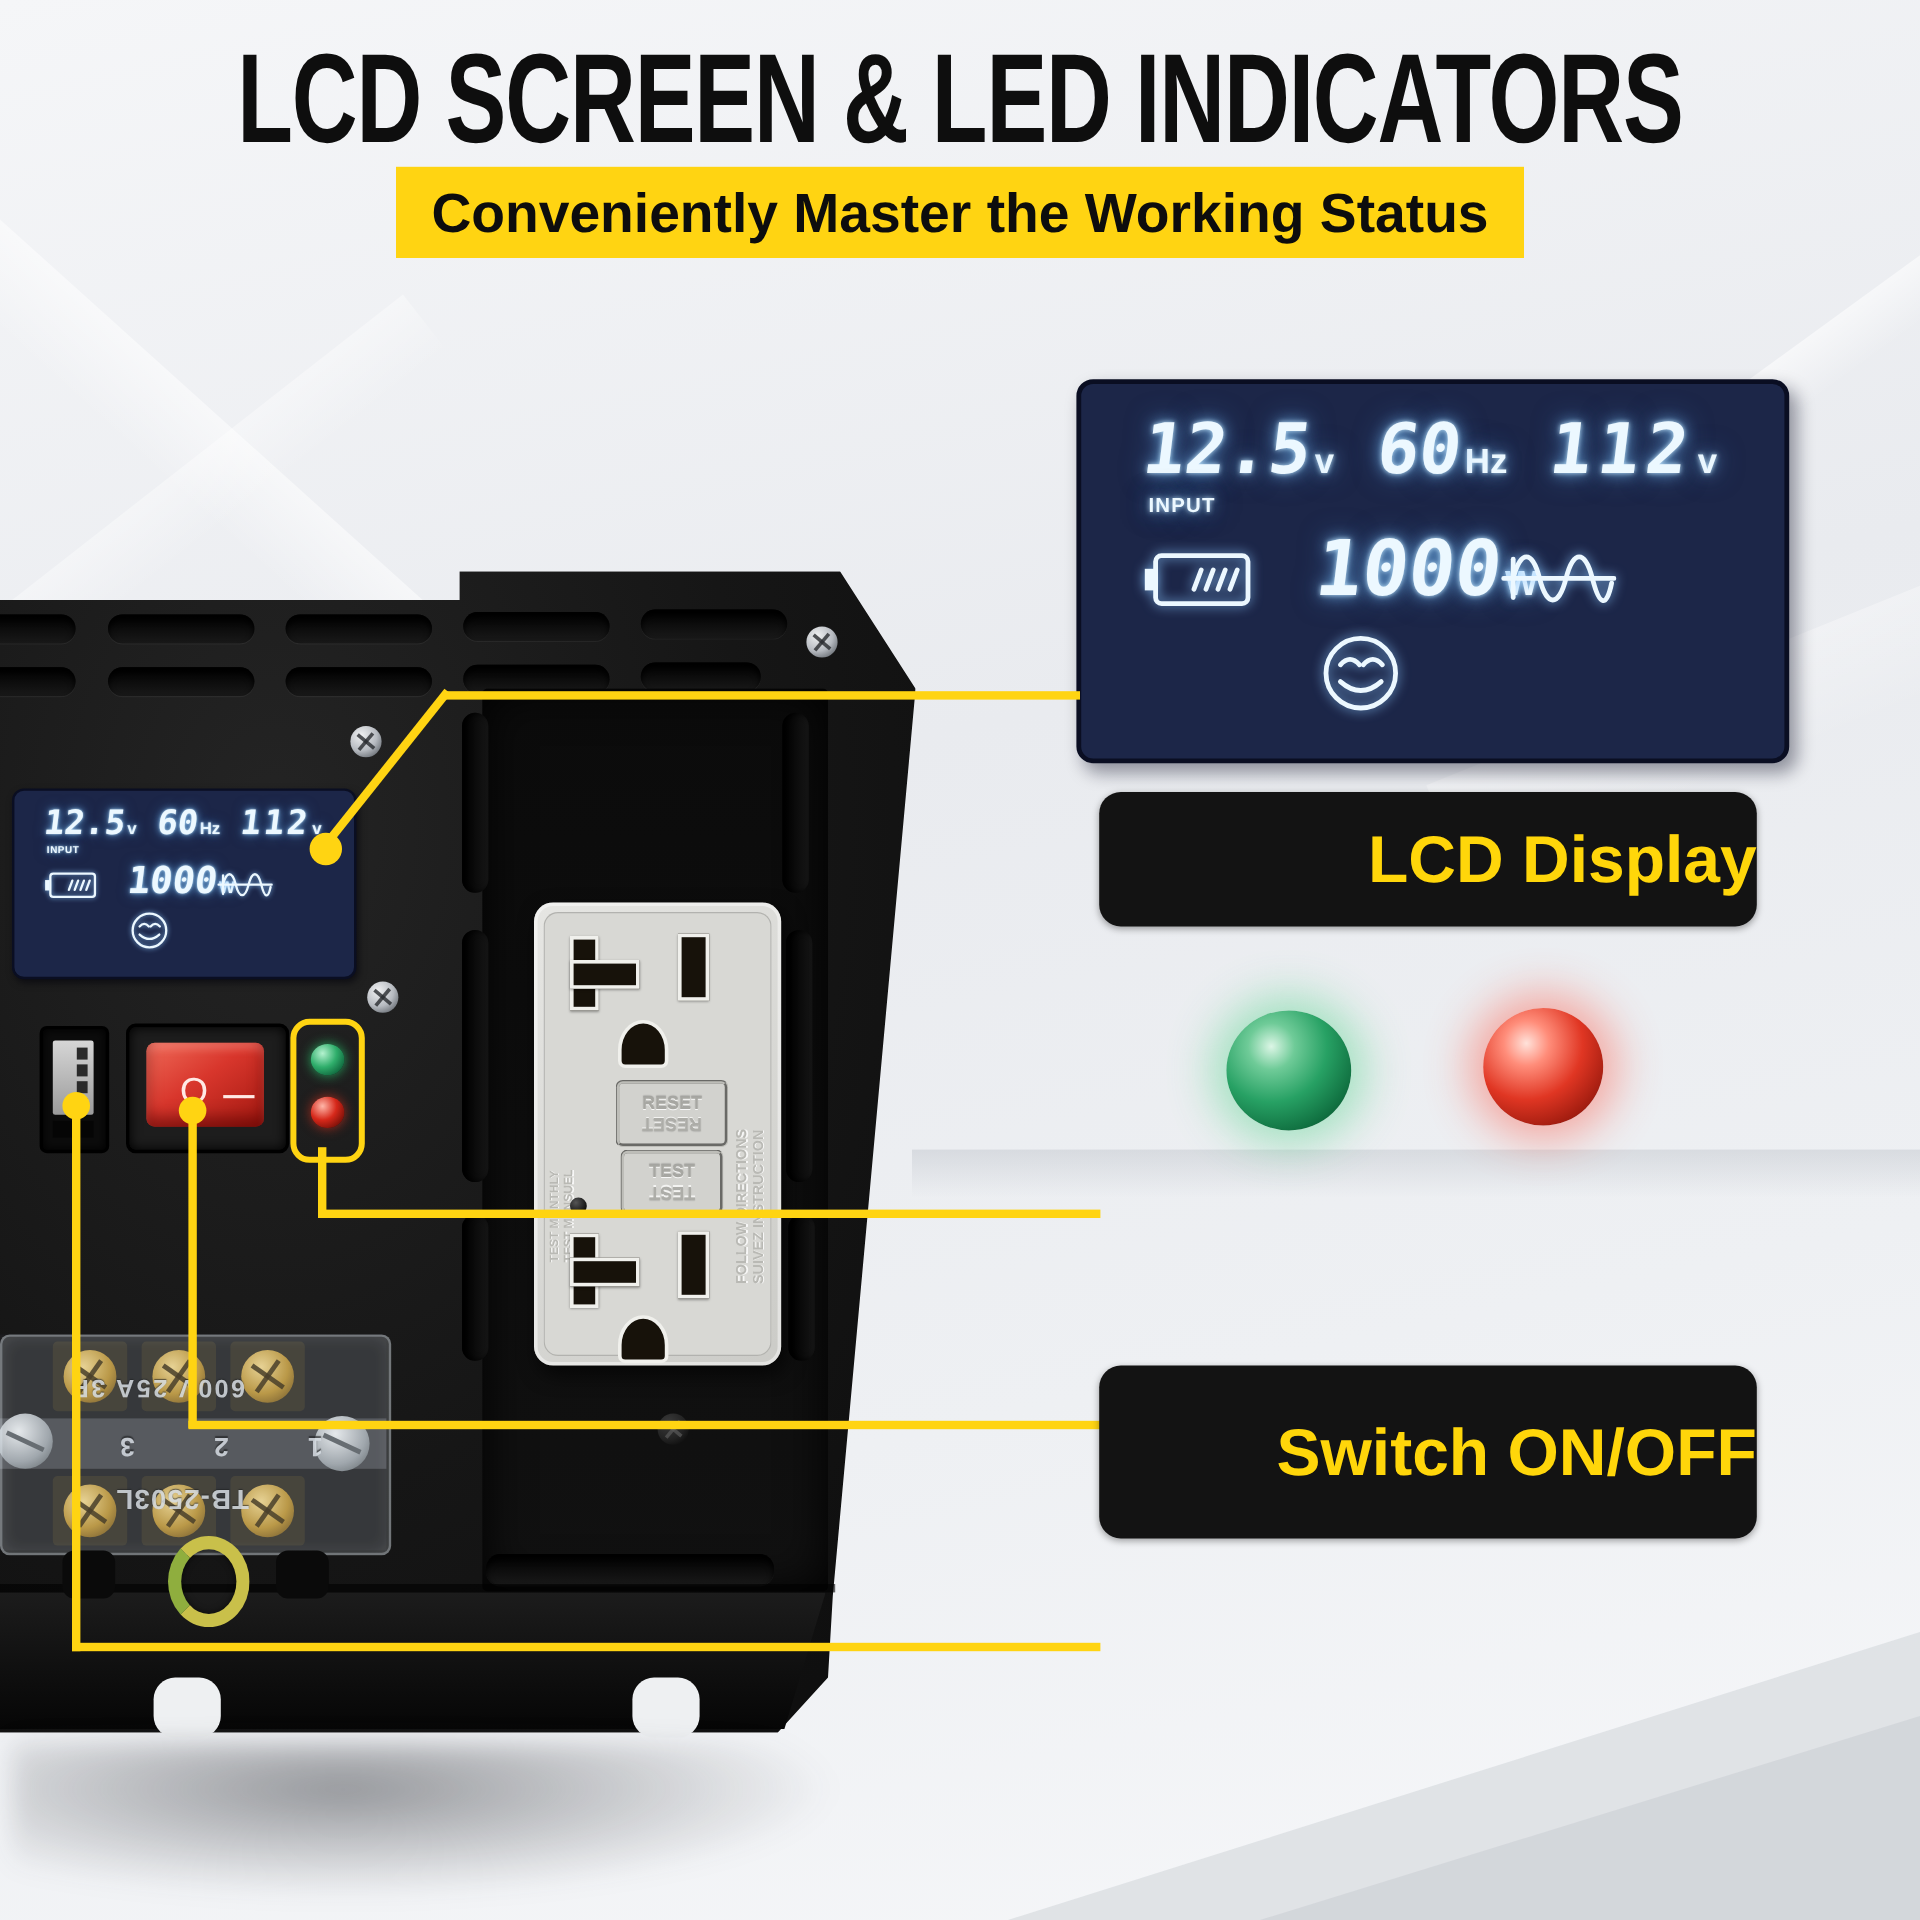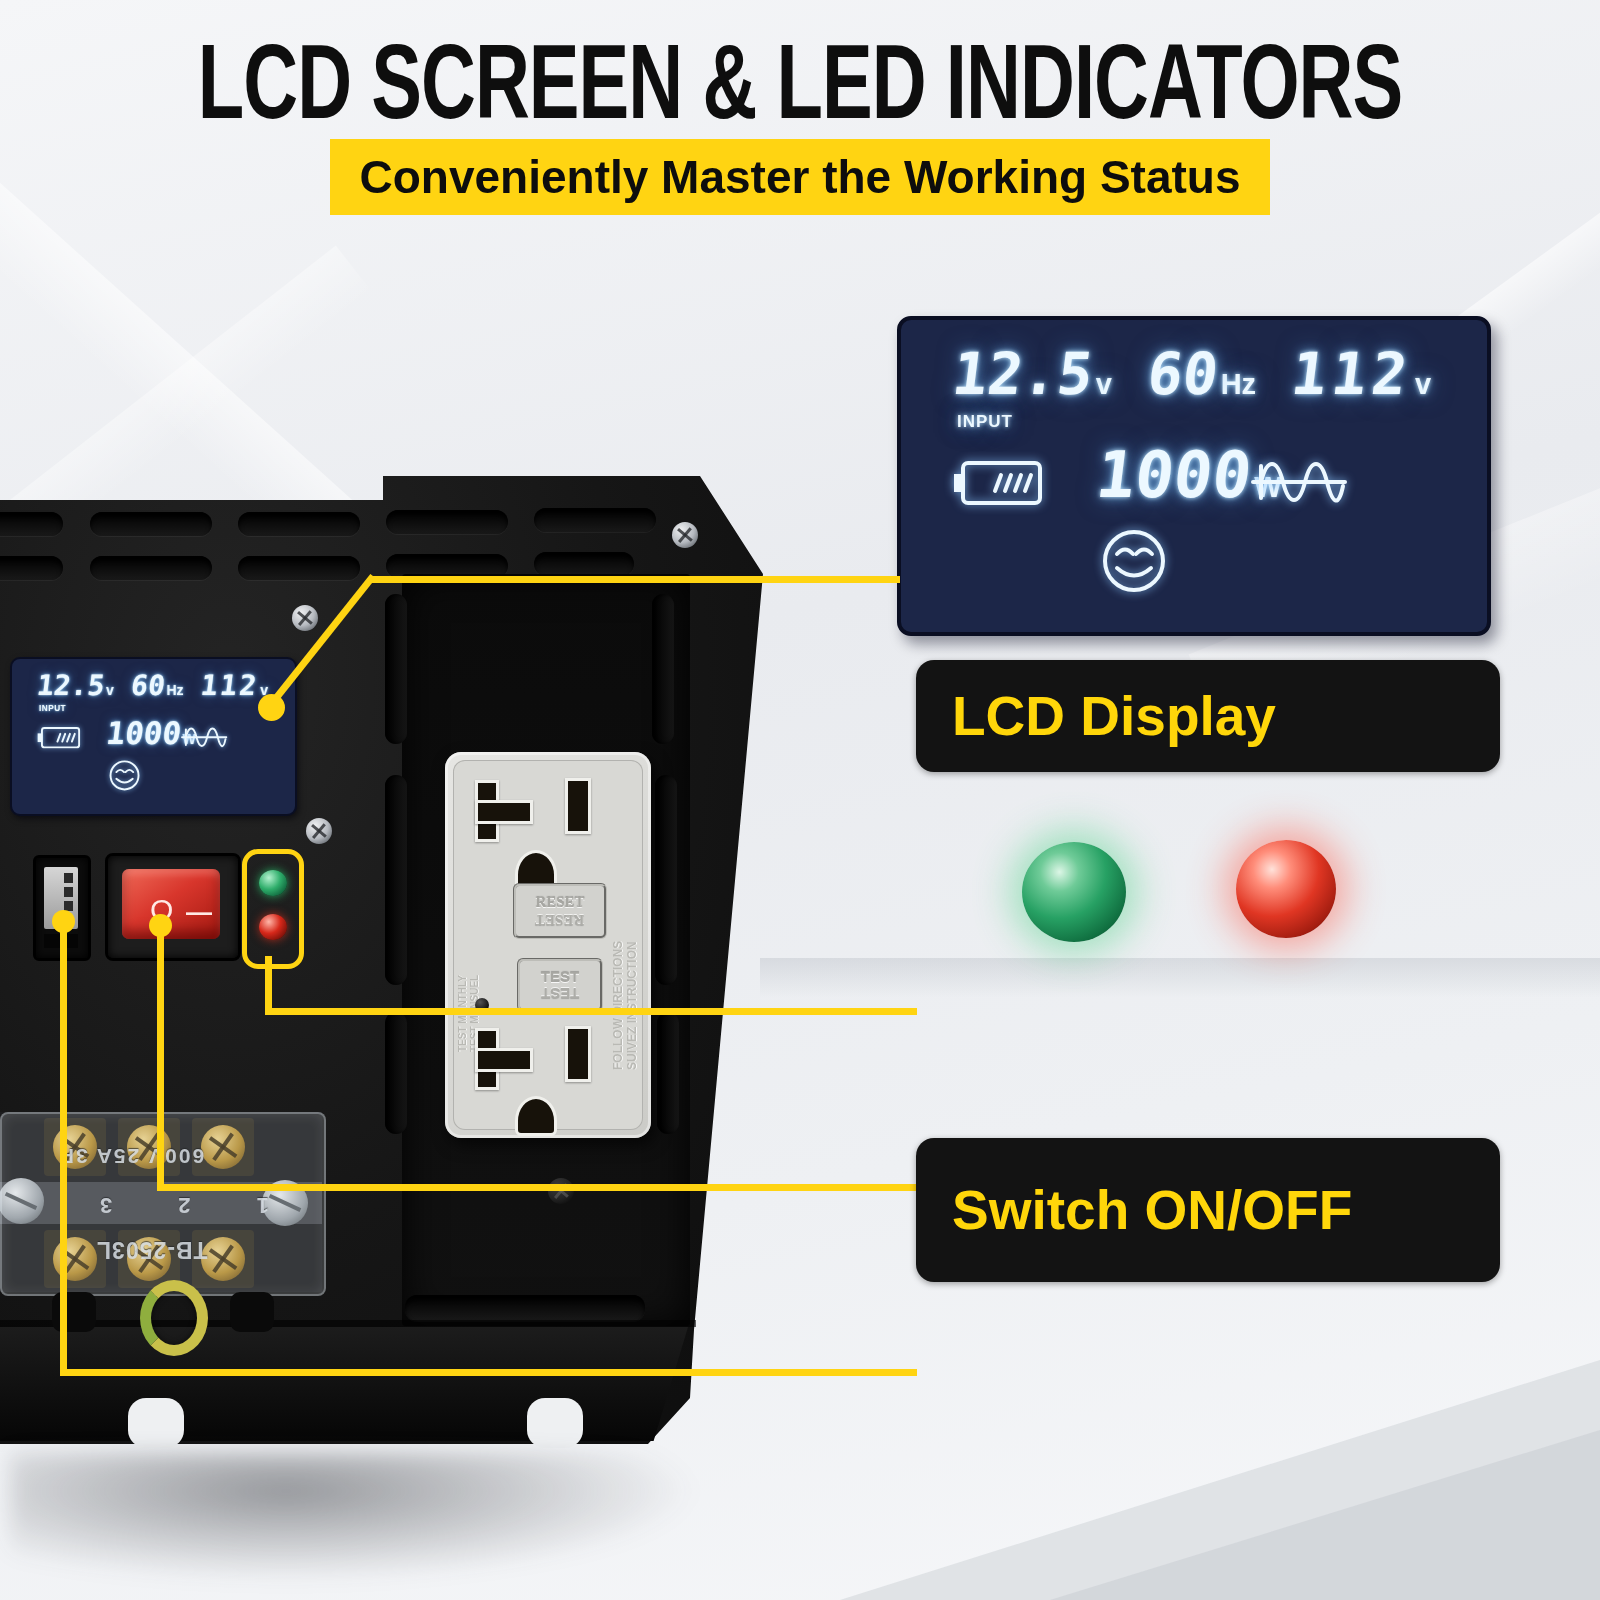--- a/index.html
+++ b/index.html
@@ -70,21 +70,21 @@
   .lcd-input{position:absolute;left:56px;top:92px;font-size:17px;font-weight:bold;letter-spacing:1px;}
   .icon-batt{position:absolute;left:52px;top:140px;}
   .pwr{position:absolute;left:196px;top:118px;display:flex;align-items:baseline;}
   .pwr .dig{font-size:64px;}
   .icon-sine{position:absolute;left:350px;top:136px;}
   .icon-smile{position:absolute;left:198px;top:206px;}
   .lcdsvg{filter:drop-shadow(0 0 5px rgba(140,200,255,.85));}
 
   
   .plate{position:absolute;background:var(--label-bg);border-radius:18px;display:flex;align-items:center;
-    justify-content:flex-start;box-shadow:0 2px 6px rgba(0,0,0,.35);padding-left:36px;}
+    justify-content:flex-end;box-shadow:0 2px 6px rgba(0,0,0,.35);}
   .plate span{color:var(--label-text);font-size:55px;font-weight:bold;}
 
   
   .ball{position:absolute;border-radius:50%;}
   .ball.green{left:1022px;top:842px;width:104px;height:100px;
     background:radial-gradient(circle at 36% 30%,#dcf6e6 0%,#6fcb98 20%,#27a164 48%,#0e6b3d 78%,#0a5430 100%);
     box-shadow:0 0 36px 12px rgba(70,210,130,.45);}
   .ball.red{left:1236px;top:840px;width:100px;height:98px;
     background:radial-gradient(circle at 36% 30%,#ffe2da 0%,#ff8d7a 20%,#e03623 50%,#8f150a 85%);
     box-shadow:0 0 36px 12px rgba(255,80,60,.45);}
@@ -286,21 +286,21 @@
       <div class="hole" style="left:22px;top:20px;width:18px;height:56px;"></div>
       <div class="hole" style="left:22px;top:40px;width:52px;height:18px;"></div>
       <div class="hole" style="left:112px;top:18px;width:20px;height:50px;"></div>
       <div class="dhole" style="left:62px;top:90px;"></div>
       <div class="otext" style="left:4px;top:132px;height:160px;font-size:10px;">
         <span>TEST MONTHLY</span>
       </div>
       <div class="otext" style="left:16px;top:132px;height:160px;font-size:10px;">
         <span>TEST MENSUEL</span>
       </div>
-      <div class="obtn" style="left:60px;top:123px;width:88px;height:50px;font-family:Liberation Serif, serif;">
+      <div class="obtn" style="left:60px;top:140px;width:88px;height:50px;">
         <span>RESET</span>
         <span class="flip">RESET</span>
       </div>
       <div class="obtn" style="left:64px;top:198px;width:80px;height:48px;">
         <span>TEST</span>
         <span class="flip">TEST</span>
       </div>
       <div class="odot"></div>
       <div class="otext" style="left:158px;top:80px;height:230px;font-size:12px;">
         <span>FOLLOW DIRECTIONS</span>

